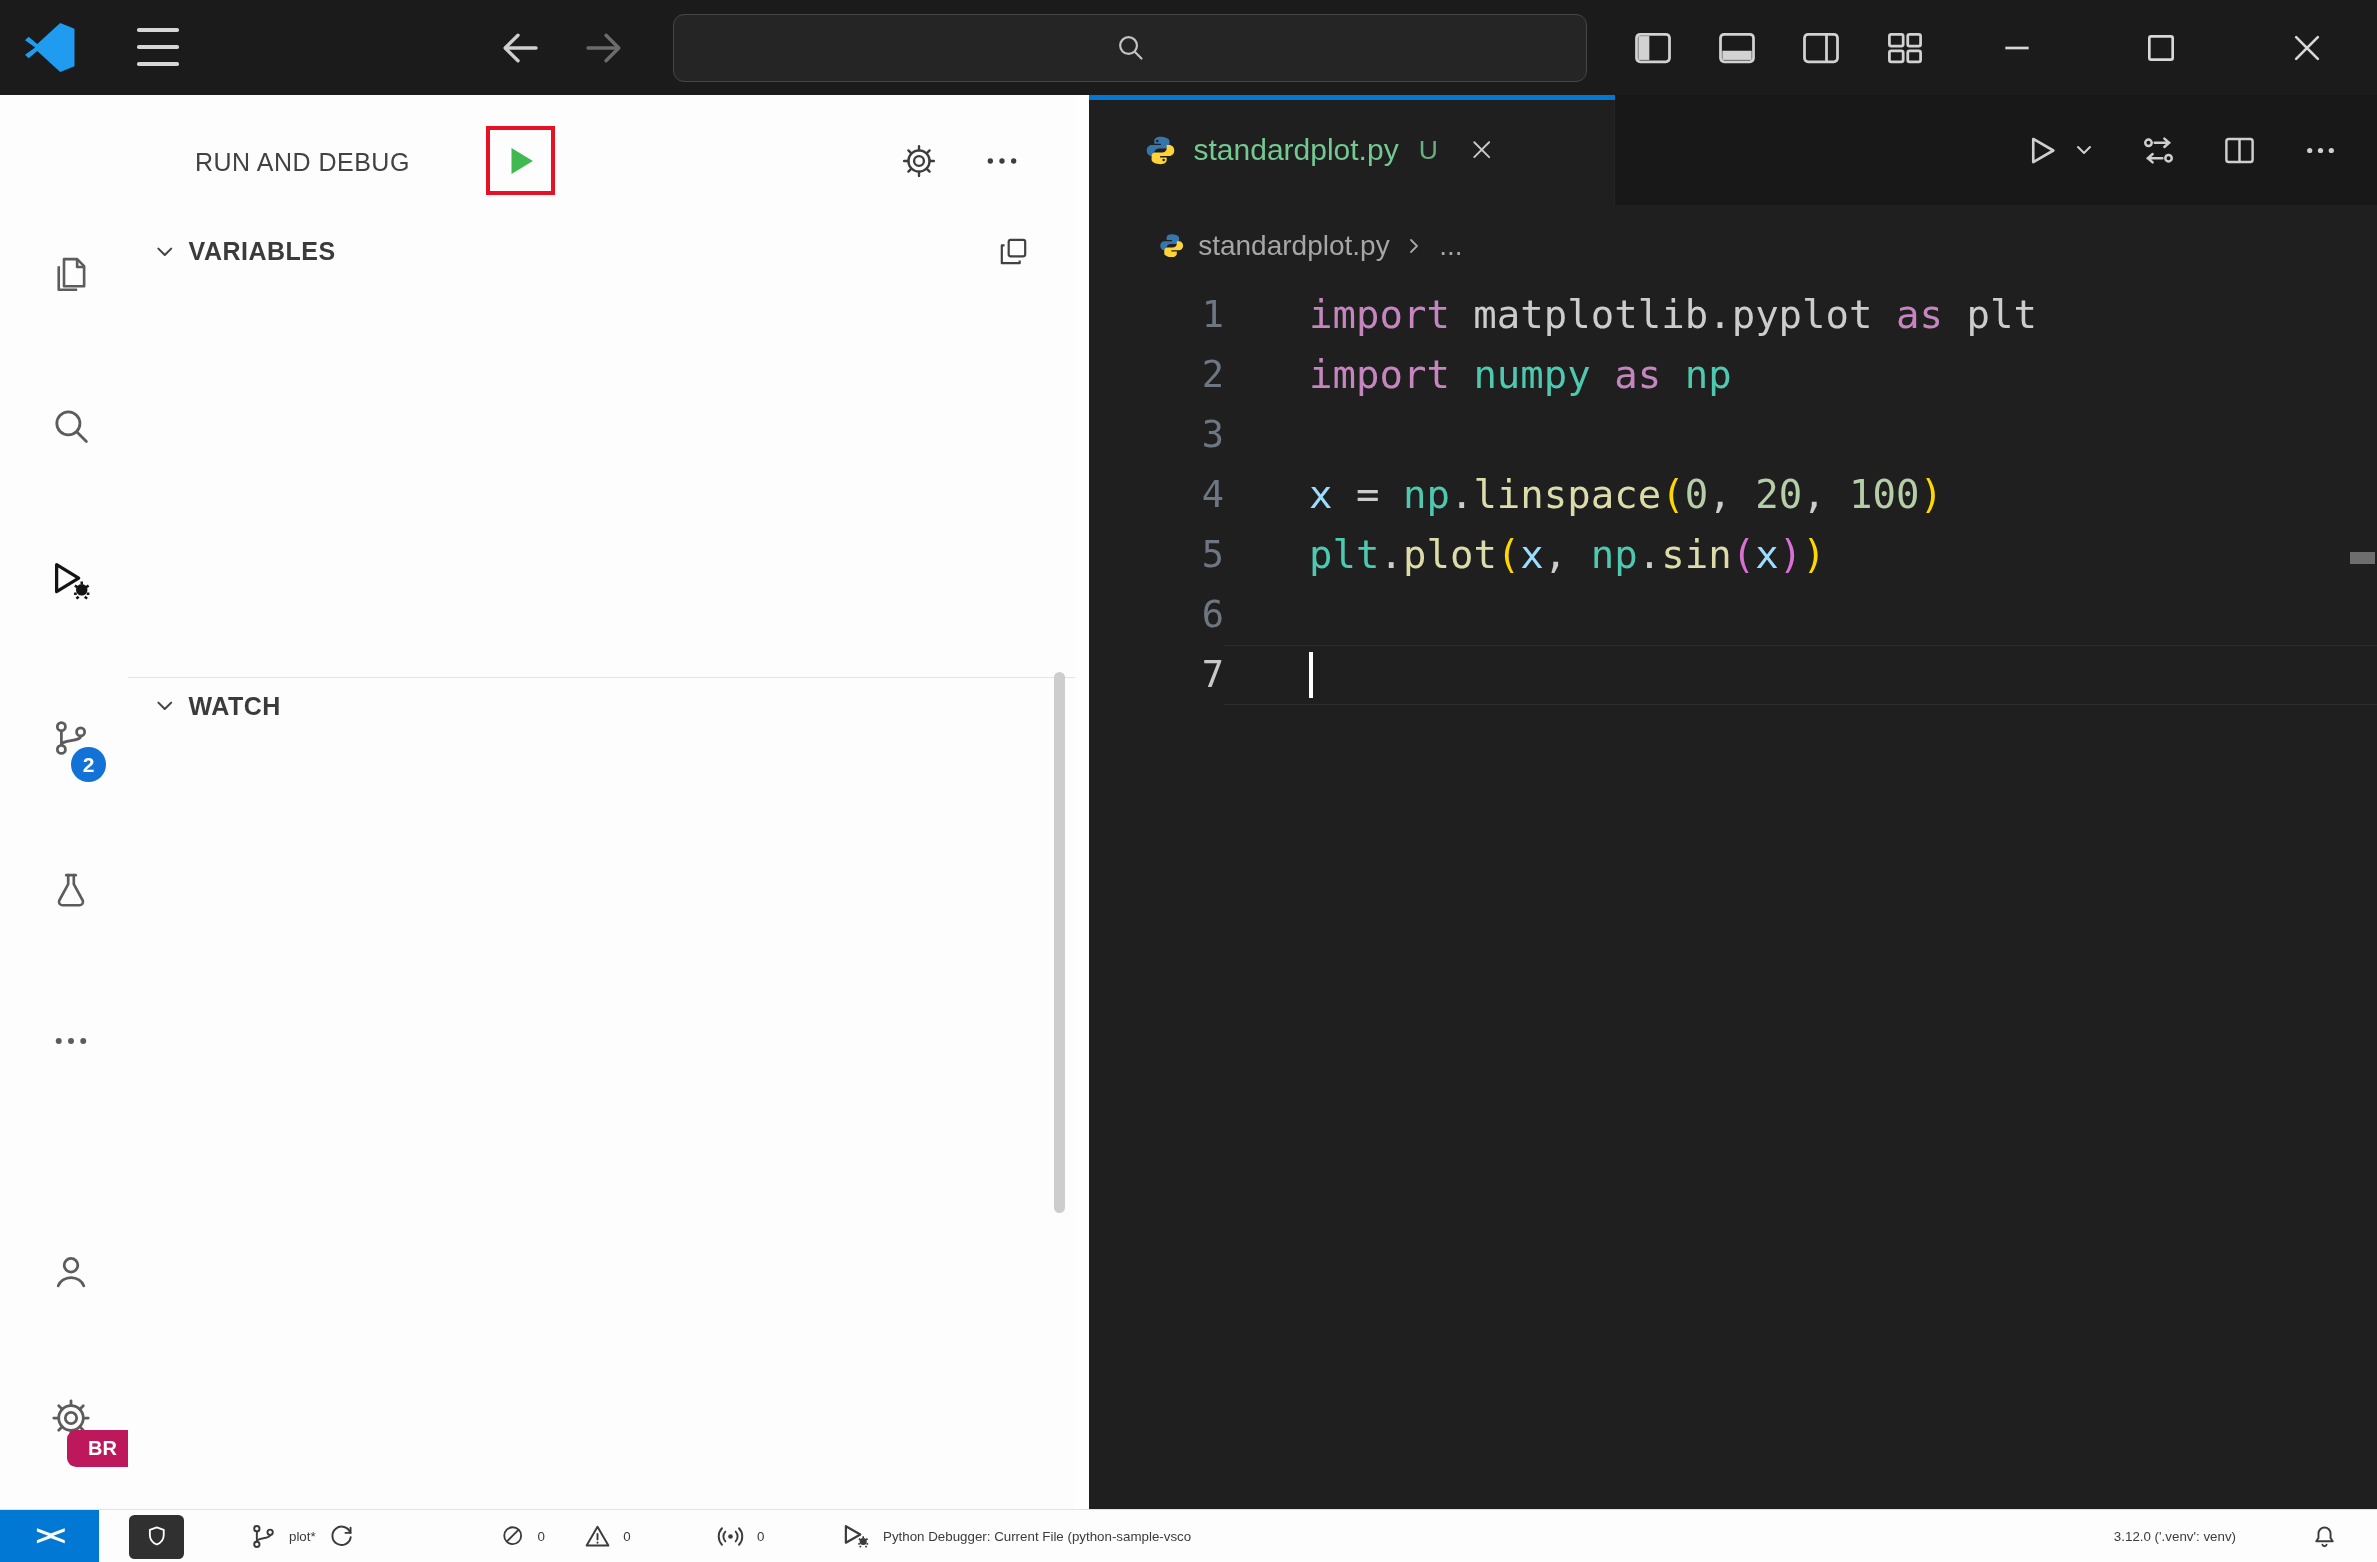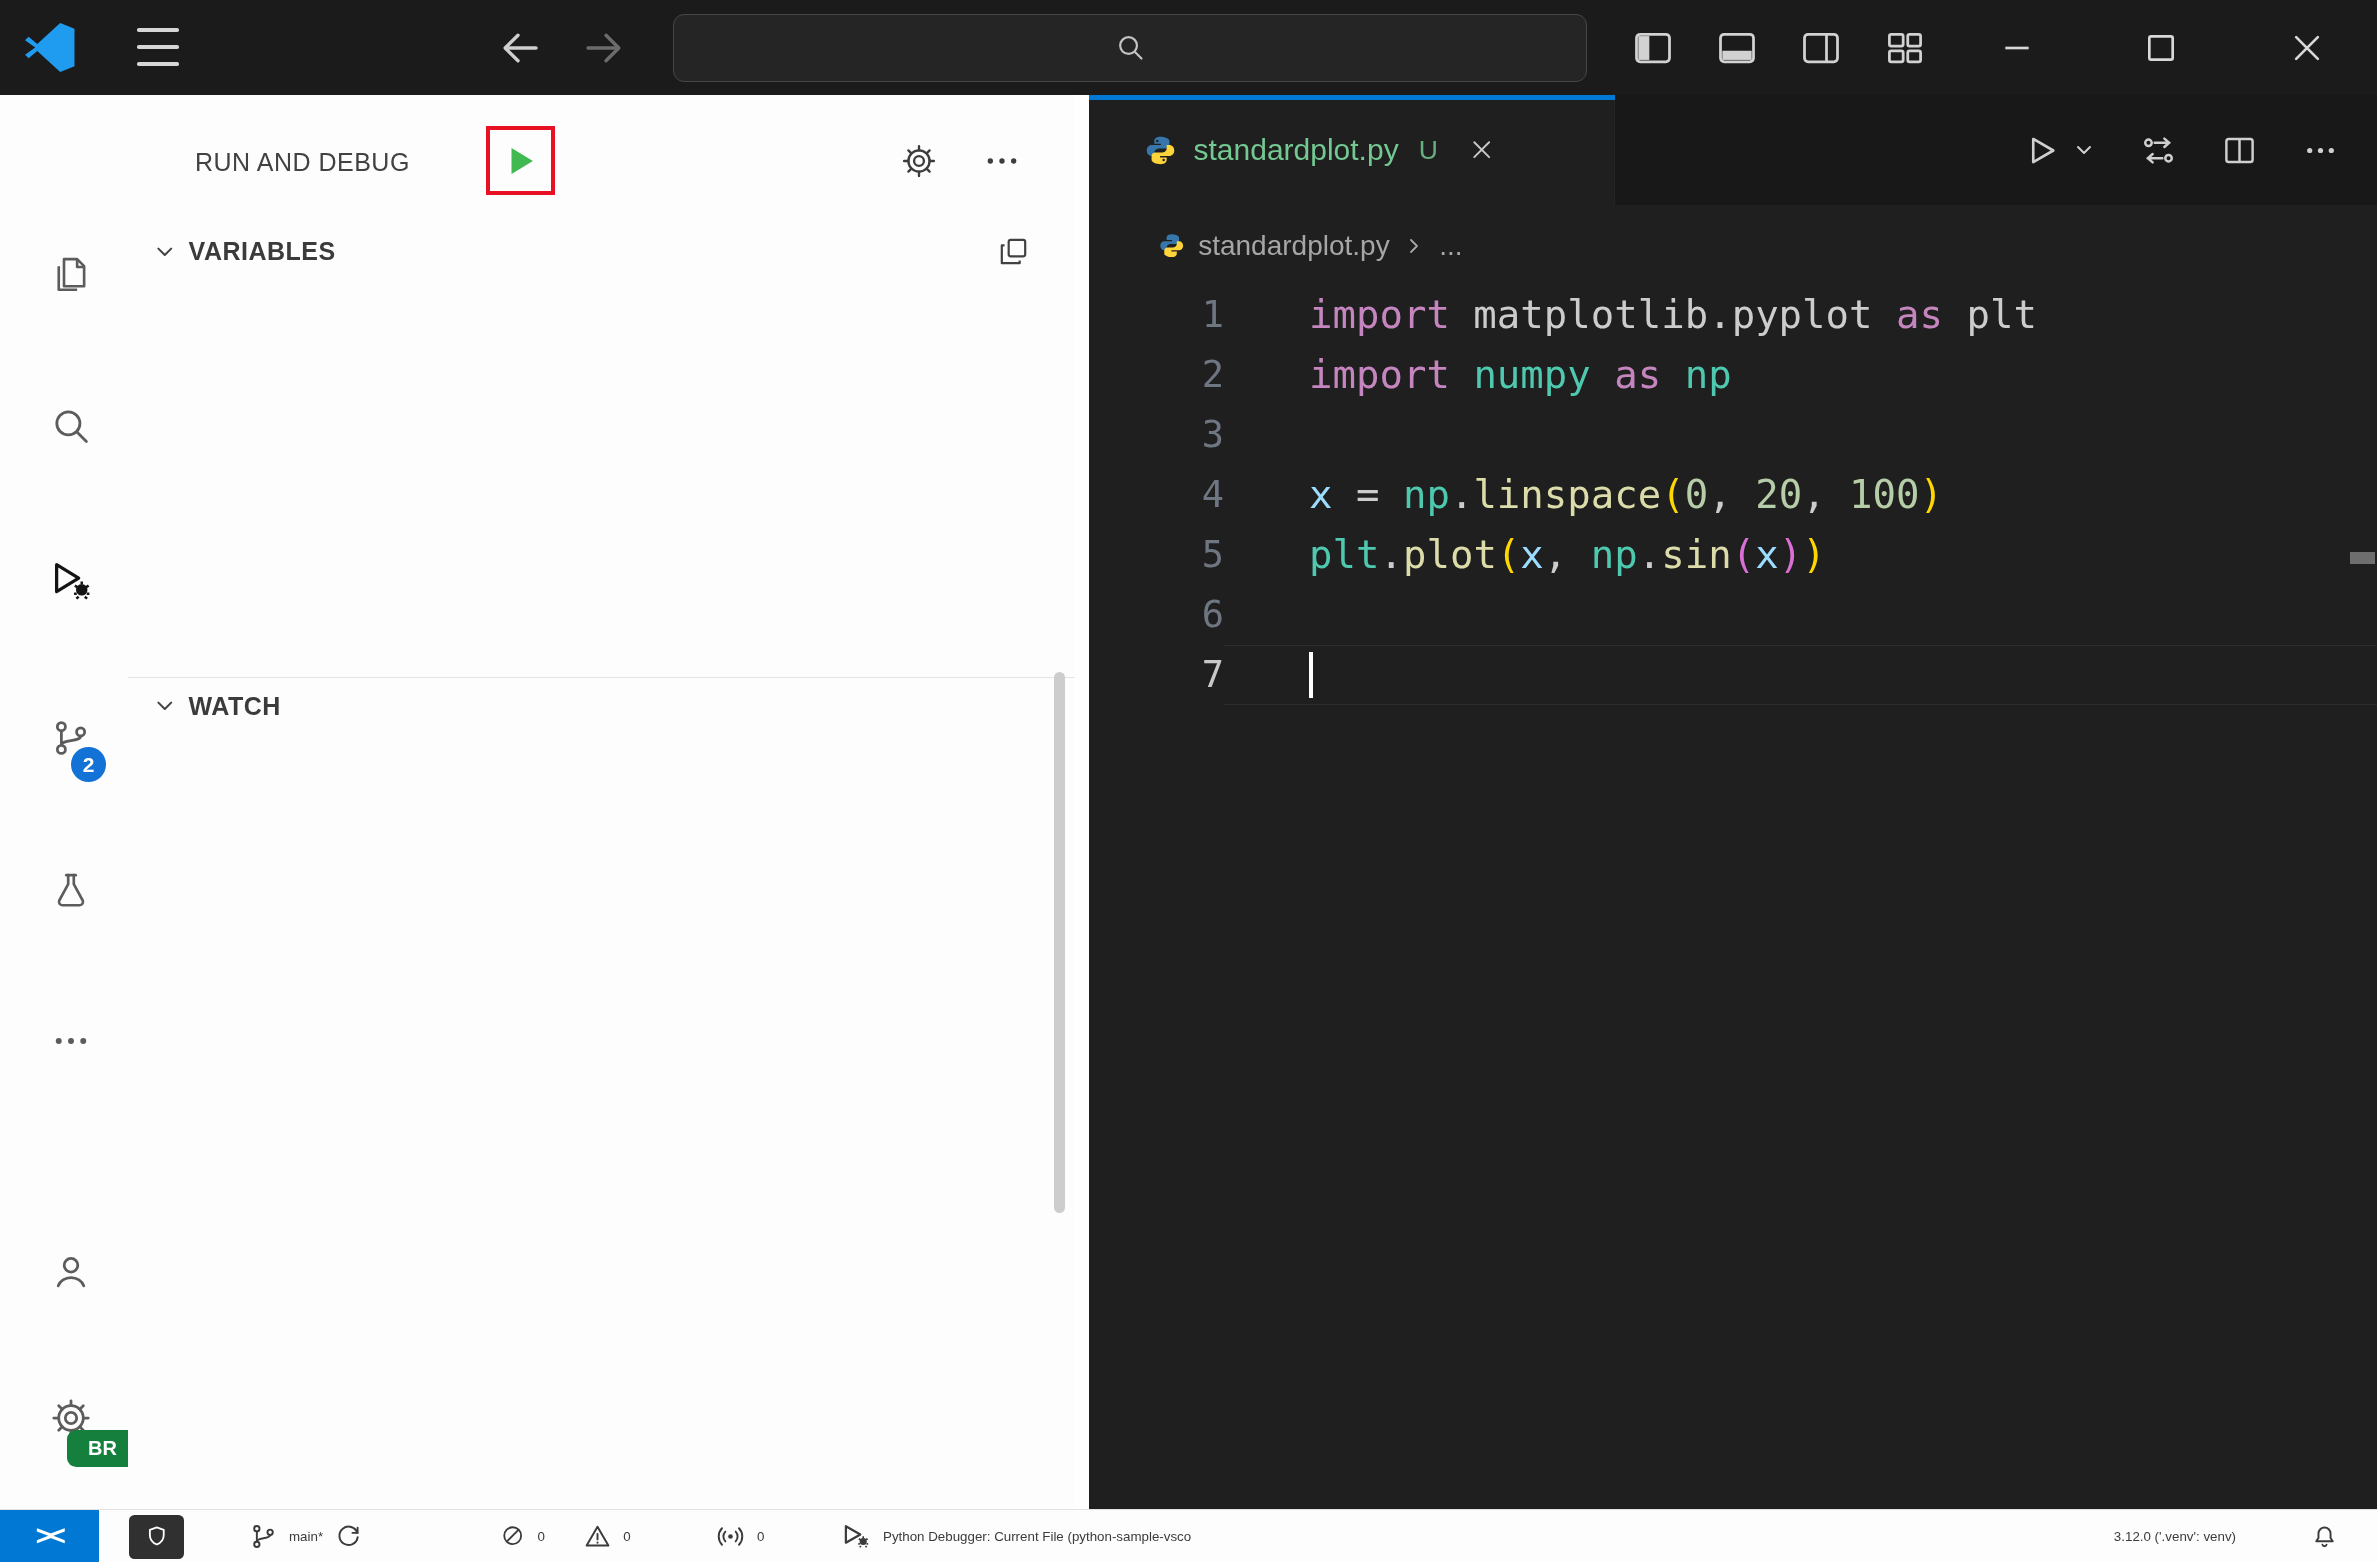--- a/index.html
+++ b/index.html
@@ -20,21 +20,21 @@
   .command-center{position:absolute;left:673px;top:13.7px;width:914px;height:68px;background:#252525;border:1.8px solid #464646;border-radius:11px;display:flex;align-items:center;justify-content:center;gap:14.6px;color:#c3c3c3;font-size:30px}
   .layout-group{position:absolute;left:1631px;top:25.6px;display:flex;gap:40px;color:#d2d2d2}
   .win-btn{position:absolute;top:24px;width:48px;height:48px;color:#d8d8d8;display:flex;align-items:center;justify-content:center}
   .win-min{left:1993px}.win-max{left:2137px}.win-close{left:2283px}
 
   
   .activitybar{position:absolute;left:0;top:95px;width:142px;bottom:53px;background:#fdfdfd;border-right:0.9px solid #ececec}
   .ab-item{position:absolute;left:0;width:141px;height:91px;display:flex;align-items:center;justify-content:center;color:#5c5c5c}
   .ab-item.active{color:#141414}
   .ab-badge{position:absolute;left:71px;top:55px;min-width:35px;height:35px;border-radius:17.4px;background:var(--badge-blue,#1372D6);color:#fff;font-size:21px;font-weight:bold;display:flex;align-items:center;justify-content:center;padding:0 5.5px}
-  .ab-badge-dark{position:absolute;left:67px;top:58px;width:71px;height:37px;border-radius:9.1px;background:#15803d;color:#fff;font-size:20px;font-weight:bold;display:flex;align-items:center;justify-content:center}
+  .ab-badge-dark{position:absolute;left:67px;top:58px;width:71px;height:37px;border-radius:9.1px;background:#be185d;color:#fff;font-size:20px;font-weight:bold;display:flex;align-items:center;justify-content:center}
 
   
   .sidebar{position:absolute;left:128px;top:95px;width:947px;bottom:53px;background:#fdfdfd}
   .sb-title{position:absolute;left:67px;top:53px;font-size:25px;color:#424242;letter-spacing:0.5px;white-space:nowrap}
   .annotation-box{position:absolute;left:358px;top:31px;width:69px;height:69px;border:4.6px solid var(--annotation-red,#E81123);display:flex;align-items:center;justify-content:center;background:#fdfdfd}
   .start-btn{display:flex;align-items:center;justify-content:center;color:var(--run-green,#3FB950)}
   .config-select{position:absolute;left:436px;top:31px;width:303px;height:69px;background:#2f2f2f;border-radius:7.3px;color:#f0f0f0;font-size:31px;display:flex;align-items:center;padding:0 18.3px 0 24px;gap:9.1px}
   .config-select .lbl{flex:1;white-space:nowrap;overflow:hidden}
   .sb-gear{position:absolute;left:769px;top:44px;width:44px;height:44px;color:#3d3d3d;display:flex;align-items:center;justify-content:center}
   .sb-more{position:absolute;left:850px;top:44px;width:48px;height:44px;color:#3d3d3d;display:flex;align-items:center;justify-content:center}
@@ -411,21 +411,21 @@
     <button class="sb-item branch">
       <span>
         <svg width="29" height="29" viewBox="0 0 24 24" fill="none" stroke="currentColor" stroke-width="1.6">
             <circle cx="6.5" cy="5.5" r="2.2"></circle>
             <circle cx="6.5" cy="18.5" r="2.2"></circle>
             <circle cx="17.5" cy="8.5" r="2.2"></circle>
             <path d="M6.5 7.7v8.6"></path>
             <path d="M17.5 10.7C17.5 14.3 6.5 12.6 6.5 16.2"></path>
           </svg>
       </span>
-      <span>main*</span>
+      <span>plot*</span>
       <span>
         <svg width="29" height="29" viewBox="0 0 24 24" fill="none" stroke="currentColor" stroke-width="1.6" stroke-linecap="round">
             <path d="M19.5 4.8v4.2h-4.2"></path>
             <path d="M19.3 9a7.6 7.6 0 1 0 .3 3.6"></path>
           </svg>
       </span>
     </button>
 
     <button class="sb-item problems">
       <span>

